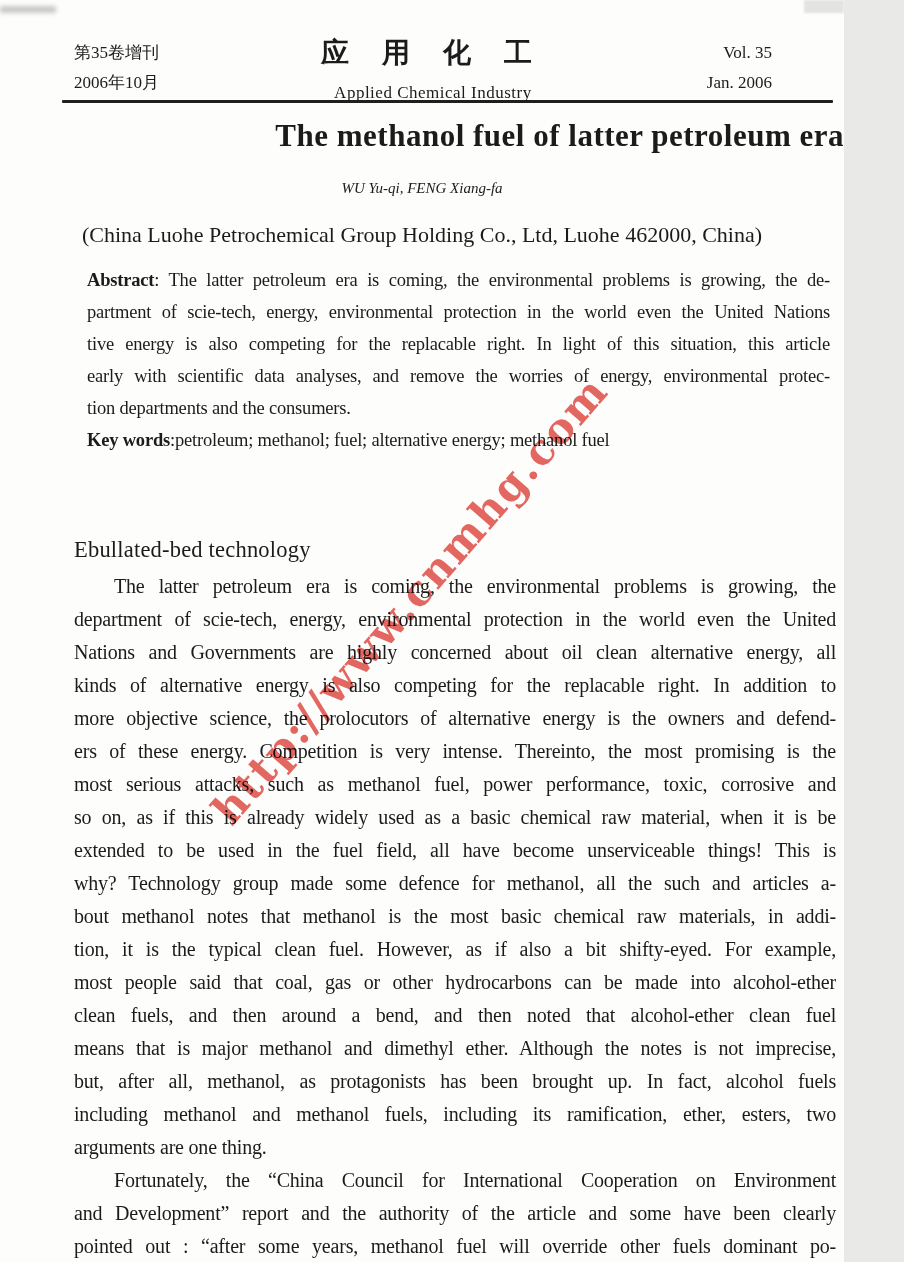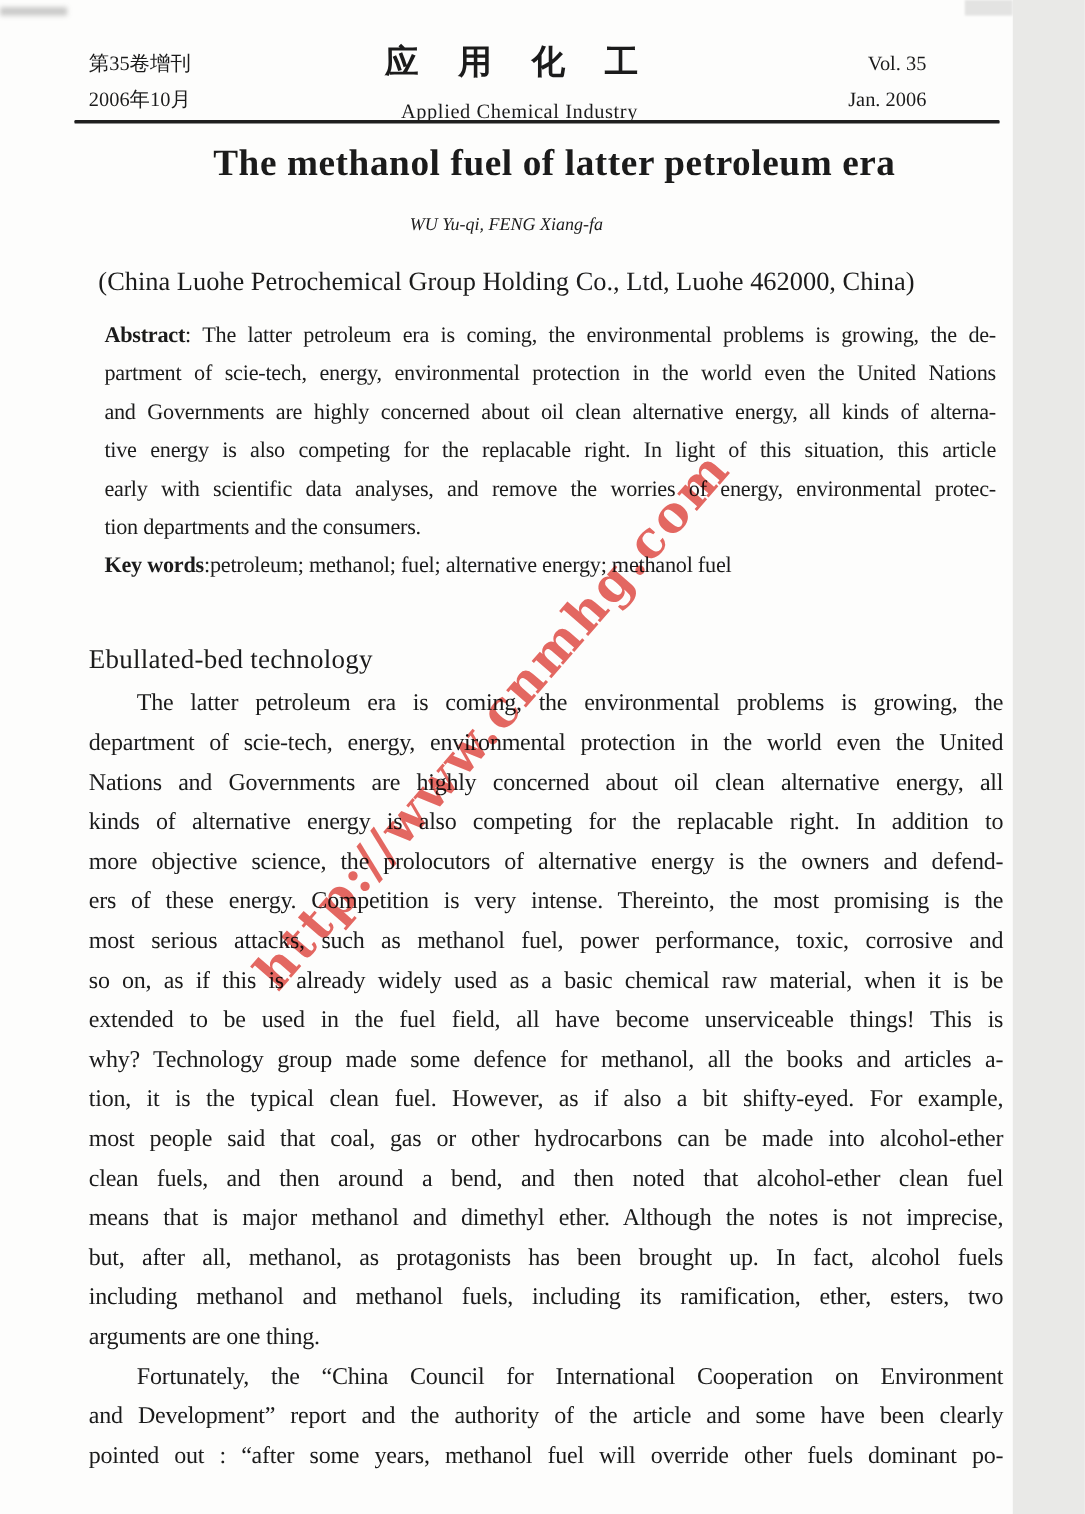--- a/index.html
+++ b/index.html
@@ -11,22 +11,22 @@
   
   .header{position:absolute;top:38px;left:74px;right:72px;display:flex;justify-content:space-between;}
   .hcol{font-size:17px;line-height:30px;}
   .hleft{text-align:left;}
   .hcenter{text-align:center;}
   .hcenter .cjk{font-size:28px;letter-spacing:13px;font-weight:bold;}
   .hcenter .eng{font-size:17px;letter-spacing:.5px;margin-top:10px;}
   .hright{text-align:right;}
   .rule{position:absolute;top:100px;left:62px;width:771px;height:3px;background:#1f1f1f;border-radius:1px;}
   
-  .title{position:absolute;top:118px;left:0;width:100%;text-align:center;
-         font-size:31px;font-weight:bold;letter-spacing:.5px;padding-left:40px;}
+  .title{position:absolute;top:118px;left:0;width:100%;text-align:right;
+         font-size:31px;font-weight:bold;letter-spacing:.5px;}
   .authors{position:absolute;top:180px;left:0;width:100%;text-align:center;
          font-size:15px;font-style:italic;}
   .affiliation{position:absolute;top:222px;left:0;width:100%;text-align:center;font-size:22px;}
   
   .abstract{position:absolute;top:264px;left:87px;width:743px;font-size:18.5px;
             line-height:32px;letter-spacing:-0.2px;}
   .jline{text-align:justify;text-align-last:justify;white-space:nowrap;}
   .eline{text-align:left;text-align-last:left;}
   .bold{font-weight:bold;}
   .kw{margin-top:0px;}
@@ -73,21 +73,20 @@
   <div class="title">The methanol fuel of latter petroleum era</div>
   <div class="authors">WU Yu-qi, FENG Xiang-fa</div>
   <div class="affiliation">(China Luohe Petrochemical Group Holding Co., Ltd, Luohe 462000, China)</div>
 
   <div class="abstract">
     <div class="jline">
       <span class="bold">Abstract</span><span>: </span><span>The latter petroleum era is coming, the environmental problems is growing, the de-</span>
     </div>
     <div>
         <div class="jline">partment of scie-tech, energy, environmental protection in the world even the United Nations</div>
-        <div class="jline">and Governments are highly concerned about oil clean alternative energy, all kinds of alterna-</div>
         <div class="jline">tive energy is also competing for the replacable right. In light of this situation, this article</div>
         <div class="jline">early with scientific data analyses, and remove the worries of energy, environmental protec-</div>
       </div>
     <div class="eline">tion departments and the consumers.</div>
     <div class="eline kw">
       <span class="bold">Key words</span><span>:petroleum; methanol; fuel; alternative energy; methanol fuel</span>
     </div>
   </div>
 
   <div class="bodytext">
@@ -97,21 +96,22 @@
       <div class="jline indent">The latter petroleum era is coming, the environmental problems is growing, the</div>
       <div>
           <div class="jline">department of scie-tech, energy, environmental protection in the world even the United</div>
           <div class="jline">Nations and Governments are highly concerned about oil clean alternative energy, all</div>
           <div class="jline">kinds of alternative energy is also competing for the replacable right. In addition to</div>
           <div class="jline">more objective science, the prolocutors of alternative energy is the owners and defend-</div>
           <div class="jline">ers of these energy. Competition is very intense. Thereinto, the most promising is the</div>
           <div class="jline">most serious attacks, such as methanol fuel, power performance, toxic, corrosive and</div>
           <div class="jline">so on, as if this is already widely used as a basic chemical raw material, when it is be</div>
           <div class="jline">extended to be used in the fuel field, all have become unserviceable things! This is</div>
-          <div class="jline">why? Technology group made some defence for methanol, all the books and articles a-</div>
+          <div class="jline">why? Technology group made some defence for methanol, all the such and articles a-</div>
+          <div class="jline">bout methanol notes that methanol is the most basic chemical raw materials, in addi-</div>
           <div class="jline">tion, it is the typical clean fuel. However, as if also a bit shifty-eyed. For example,</div>
           <div class="jline">most people said that coal, gas or other hydrocarbons can be made into alcohol-ether</div>
           <div class="jline">clean fuels, and then around a bend, and then noted that alcohol-ether clean fuel</div>
           <div class="jline">means that is major methanol and dimethyl ether. Although the notes is not imprecise,</div>
           <div class="jline">but, after all, methanol, as protagonists has been brought up. In fact, alcohol fuels</div>
           <div class="jline">including methanol and methanol fuels, including its ramification, ether, esters, two</div>
         </div>
       <div class="eline">arguments are one thing.</div>
     </div>
 

